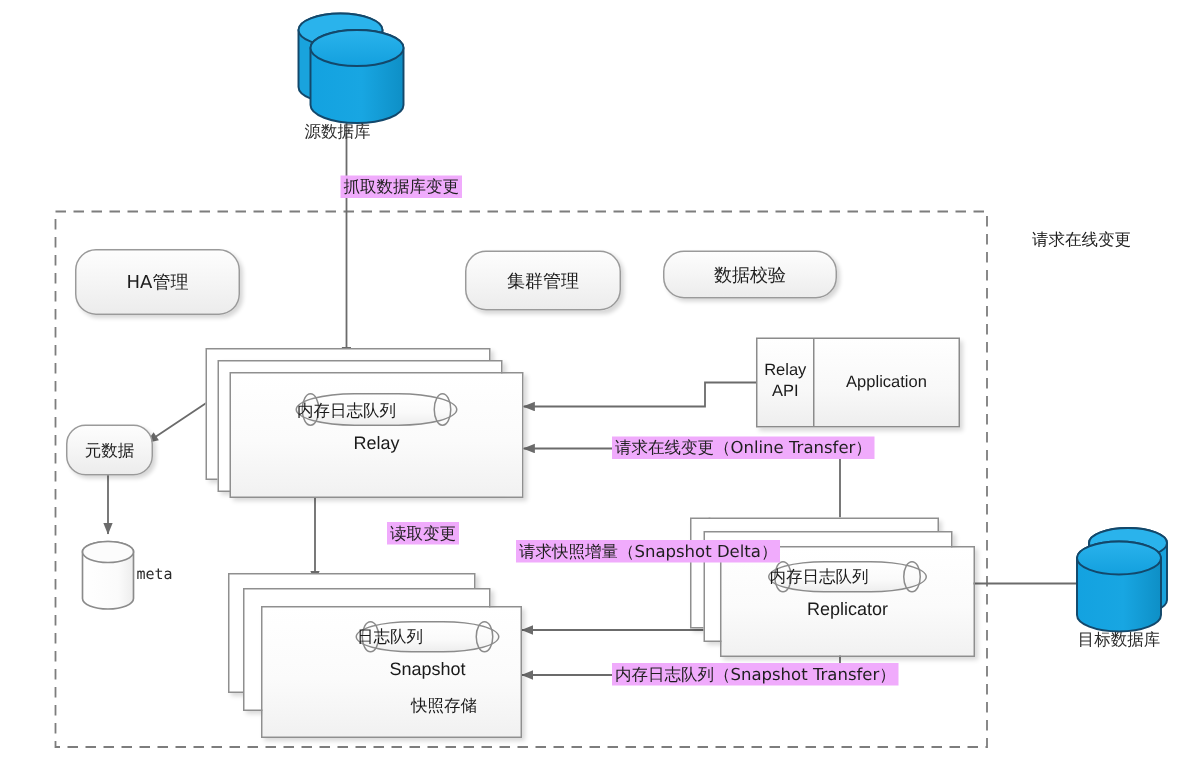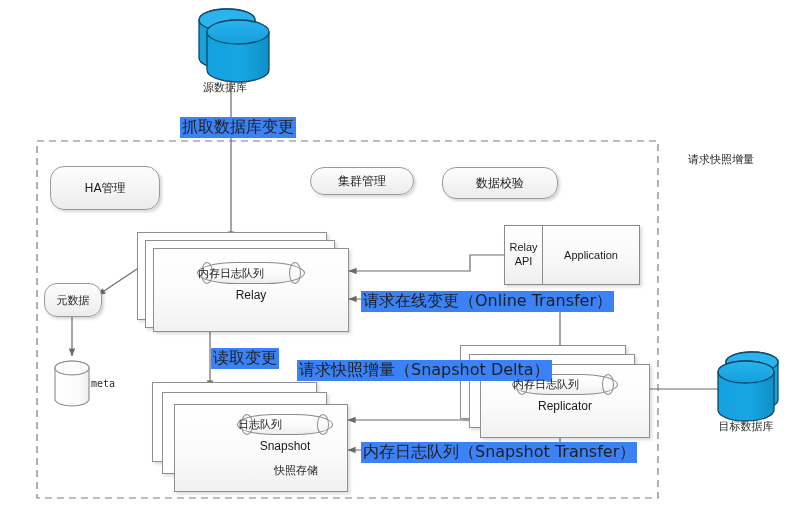--- a/index.html
+++ b/index.html
@@ -152,25 +152,26 @@
   
   #center-caption {
     position: absolute;
     right: 46px;
     top: 152px;
     font-size: 11px;
     color: #222;
   }
   .edge-label {
     position: absolute;
-    font-size: 16px;
+    font-size: 11px;
     color: #1f1f1f;
-    background: #3b82f6;
+    background: #f0abfc;
     padding: 0 2px;
     white-space: nowrap;
+    margin-left: 47px;
   }
 </style>
 </head>
 <body>
 
 <div id="stage">
 
   <svg class="svg-layer" viewBox="0 0 800 518">
     <defs>
       <marker id="arrow" markerWidth="9" markerHeight="9" refX="7.6" refY="3.2" orient="auto" markerUnits="userSpaceOnUse">
@@ -235,31 +236,31 @@
       <path d="M55,368 a17,7 0 0 1 34,0 L89,399 a17,7 0 0 1 -34,0 Z" fill="url(#metaBody)" stroke="#8b8b8b" stroke-width="1.1"></path>
       <ellipse cx="72" cy="368" rx="17" ry="7" fill="#fcfcfc" stroke="#8b8b8b" stroke-width="1.1"></ellipse>
     </g>
 
     <g>
       <path d="M226,464 a9,4 0 0 1 18,0 L244,481 a9,4 0 0 1 -18,0 Z" fill="url(#metaBody)" stroke="#8b8b8b" stroke-width="1"></path>
       <ellipse cx="235" cy="464" rx="9" ry="4" fill="#fcfcfc" stroke="#8b8b8b" stroke-width="1"></ellipse>
     </g>
   </svg>
 
-  <div id="center-caption" class="lbl-cn">请求快照增量</div>
+  <div id="center-caption" class="lbl-cn">请求在线变更</div>
 
   <div class="lbl lbl-cn" style="left:203px; top:82px; width:70px; text-align:left;">源数据库</div>
   <div class="lbl lbl-cn" style="left:711px; top:421px; width:70px; text-align:center;">目标数据库</div>
 
   <div class="lbl" style="left:91px; top:378px; font-family:'DejaVu Sans Mono','Liberation Mono',monospace; font-size:10px;">meta</div>
 
   <div class="pill lbl-cn" style="left:50px; top:166px; width:110px; height:44px;">
     <span>HA管理</span>
   </div>
-  <div class="pill lbl-cn" style="left:310px; top:167px; width:104px; height:28px;">
+  <div class="pill lbl-cn" style="left:310px; top:167px; width:104px; height:40px;">
     <span>集群管理</span>
   </div>
   <div class="pill lbl-cn" style="left:442px; top:167px; width:116px; height:32px;border-radius:14px;">
     <span>数据校验</span>
   </div>
 
   <div class="pill small lbl-cn" style="left:44px; top:283px; width:58px; height:34px;">
     <span>元数据</span>
   </div>
 

